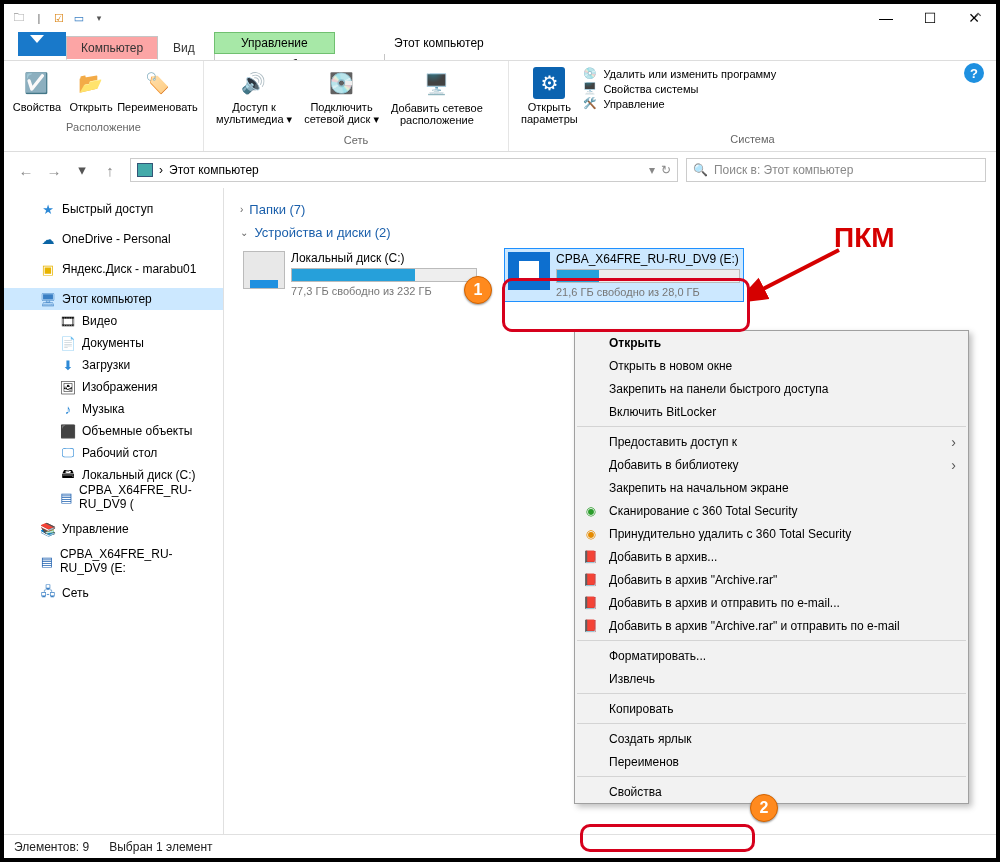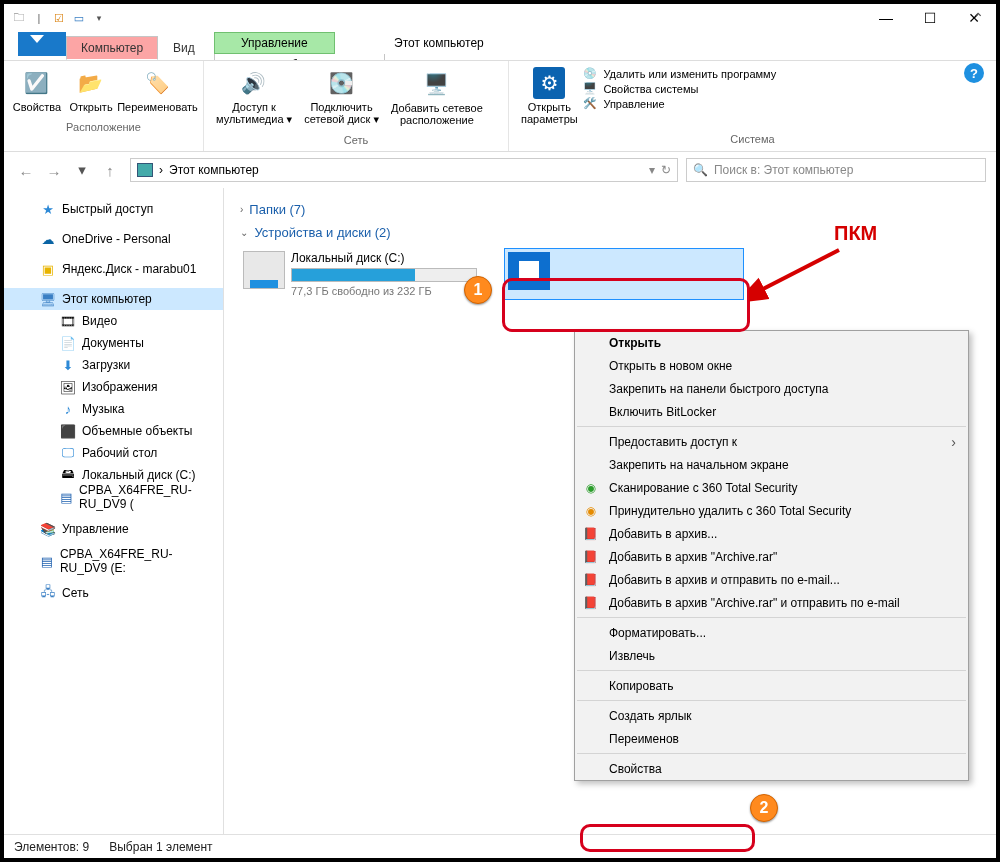--- a/index.html
+++ b/index.html
@@ -46,21 +46,21 @@
   .drive { width: 240px; display: flex; gap: 6px; padding: 3px; }
   .drive-ico { width: 42px; height: 38px; background: #e8e8e8; border: 1px solid #bbb; display: flex; align-items: flex-end; justify-content: center; }
   .drive-body { flex: 1; }
   .drive-name { font-size: 12px; }
   .drive-bar { height: 14px; border: 1px solid #bbb; margin: 3px 0; background: #eee; position: relative; }
   .drive-fill { position: absolute; left: 0; top: 0; bottom: 0; background: #26a0da; }
   .drive-sub { font-size: 11px; color: #777; }
   .drive.sel { border: 1px solid #1e90ff; background: #cce8ff; }
   .drive.sel .drive-ico { background: #0d6fcf; border-color: #0d6fcf; }
   .callout1 { position: absolute; width: 28px; height: 28px; border-radius: 50%; background: #ff8a1e; border: 1px solid #d56400; color: #fff; font-weight: bold; font-size: 16px; display: flex; align-items: center; justify-content: center; z-index: 50; box-shadow: 0 1px 2px rgba(0,0,0,.4);}
-  .pkm-label { position: absolute; color: #d50000; font-size: 20px; font-weight: bold; z-index: 40; }
+  .pkm-label { position: absolute; color: #d50000; font-size: 28px; font-weight: bold; z-index: 40; }
   .arrow-pkm { position: absolute; z-index: 40; }
   .context-menu { position: absolute; left: 570px; top: 326px; width: 395px; background: #f2f2f2; border: 1px solid #a0a0a0; box-shadow: 3px 3px 6px rgba(0,0,0,.25); font-size: 12px; z-index: 30; }
   .cm-item { display: flex; align-items: center; height: 23px; padding: 0 18px 0 34px; position: relative; }
   .cm-item.bold { font-weight: 600; }
   .cm-sep { height: 1px; background: #d4d4d4; margin: 3px 2px; }
   .cm-sub::after { content: "›"; position: absolute; right: 12px; font-size: 14px; color: #555; }
   .cm-ico { position: absolute; left: 8px; width: 16px; height: 16px; display: flex; align-items: center; justify-content: center; font-size: 12px; }
   .highlight-box { position: absolute; border: 3px solid #d6001c; border-radius: 10px; z-index: 35; pointer-events: none; }
   .statusbar { height: 24px; border-top: 1px solid #e0e0e0; display: flex; align-items: center; padding: 0 10px; font-size: 12px; color: #222; gap: 20px; }
 </style>
@@ -262,20 +262,27 @@
             <div class="drive-bar">
                 <div class="drive-fill" style="width:67%"></div>
               </div>
             <div class="drive-sub">77,3 ГБ свободно из 232 ГБ</div>
           </div>
         </div>
         <div class="drive sel">
           <div class="drive-ico">
               <div style="width:20px;height:20px;background:#fff;margin-bottom:8px"></div>
             </div>
+          <div class="drive-body">
+            <div class="drive-name">CPBA_X64FRE_RU-RU_DV9 (E:)</div>
+            <div class="drive-bar">
+                <div class="drive-fill" style="width:23%"></div>
+              </div>
+            <div class="drive-sub">21,6 ГБ свободно из 28,0 ГБ</div>
+          </div>
         </div>
       </div>
     </div>
   </div>
 
   <div class="highlight-box" style="left:498px; top:274px; width:248px; height:54px;"></div>
   <div class="callout1" style="left:460px; top:272px">1</div>
   <div class="pkm-label" style="left:830px; top:218px">ПКМ</div>
   <svg class="arrow-pkm" style="left:745px; top:240px" width="100" height="60">
     <defs>
@@ -296,20 +303,23 @@
     <div class="cm-item">
         <span>Закрепить на панели быстрого доступа</span>
       </div>
     <div class="cm-item">
         <span>Включить BitLocker</span>
       </div>
     <div class="cm-sep"></div>
     <div class="cm-item cm-sub">
         <span>Предоставить доступ к</span>
       </div>
+    <div class="cm-item cm-sub">
+        <span>Добавить в библиотеку</span>
+      </div>
     <div class="cm-item">
         <span>Закрепить на начальном экране</span>
       </div>
     <div class="cm-item">
         <span class="cm-ico" style="color:#2a9d2a">◉</span>
         <span>Сканирование с 360 Total Security</span>
       </div>
     <div class="cm-item">
         <span class="cm-ico" style="color:#e58b00">◉</span>
         <span>Принудительно удалить с  360 Total Security</span>

